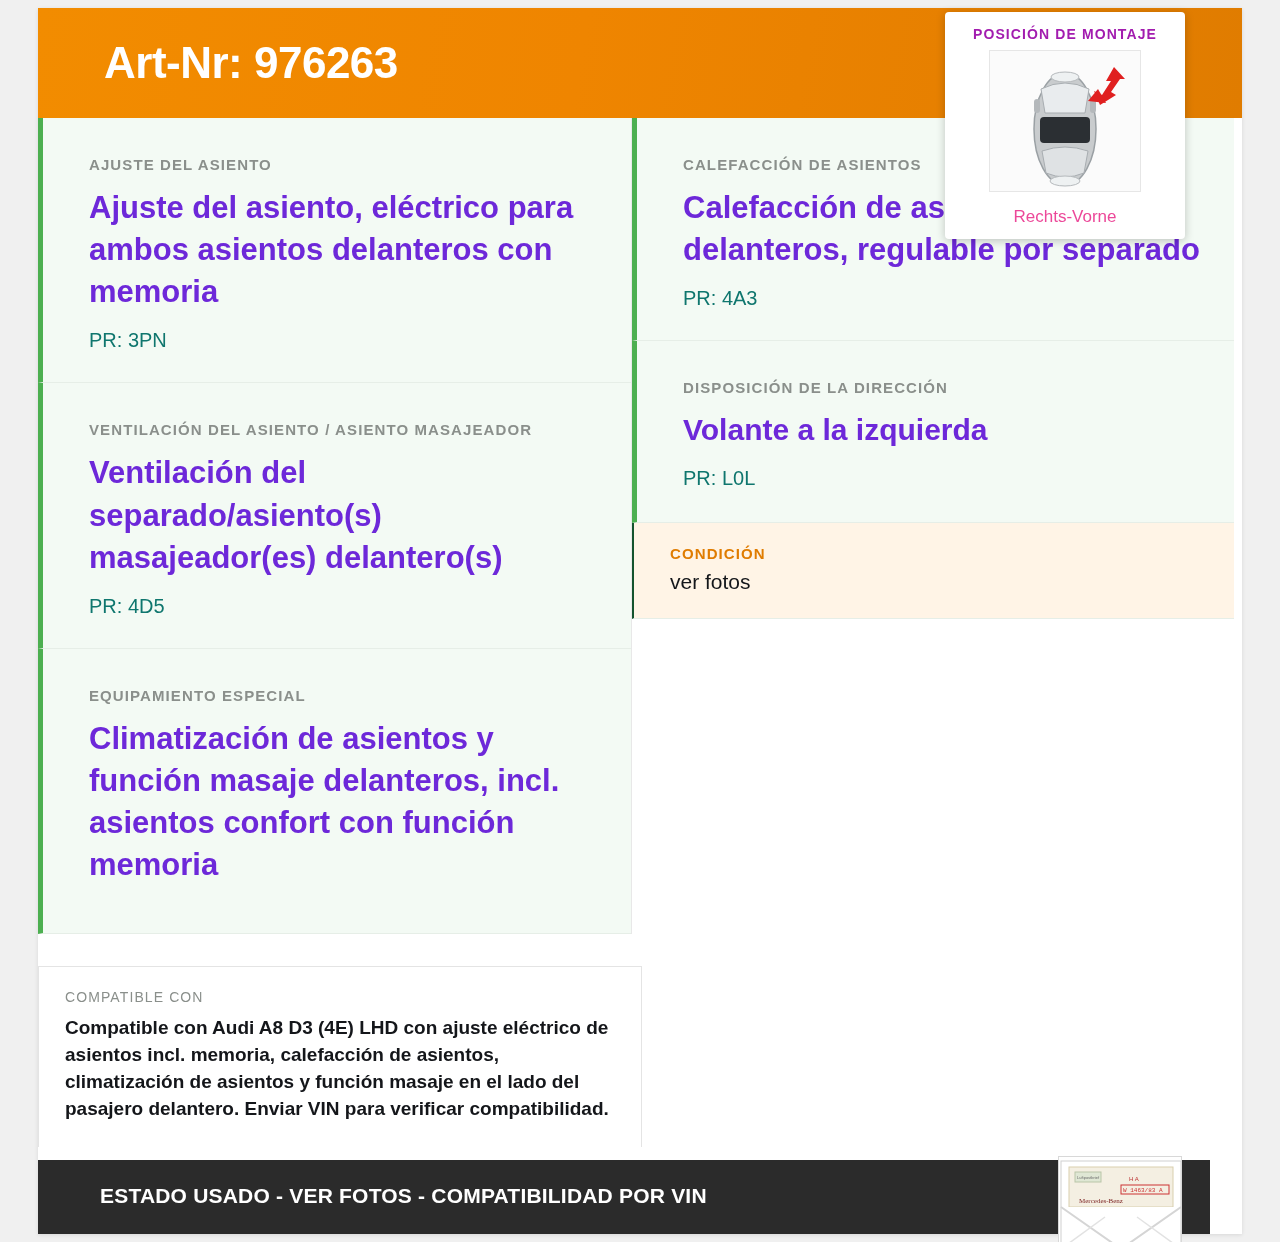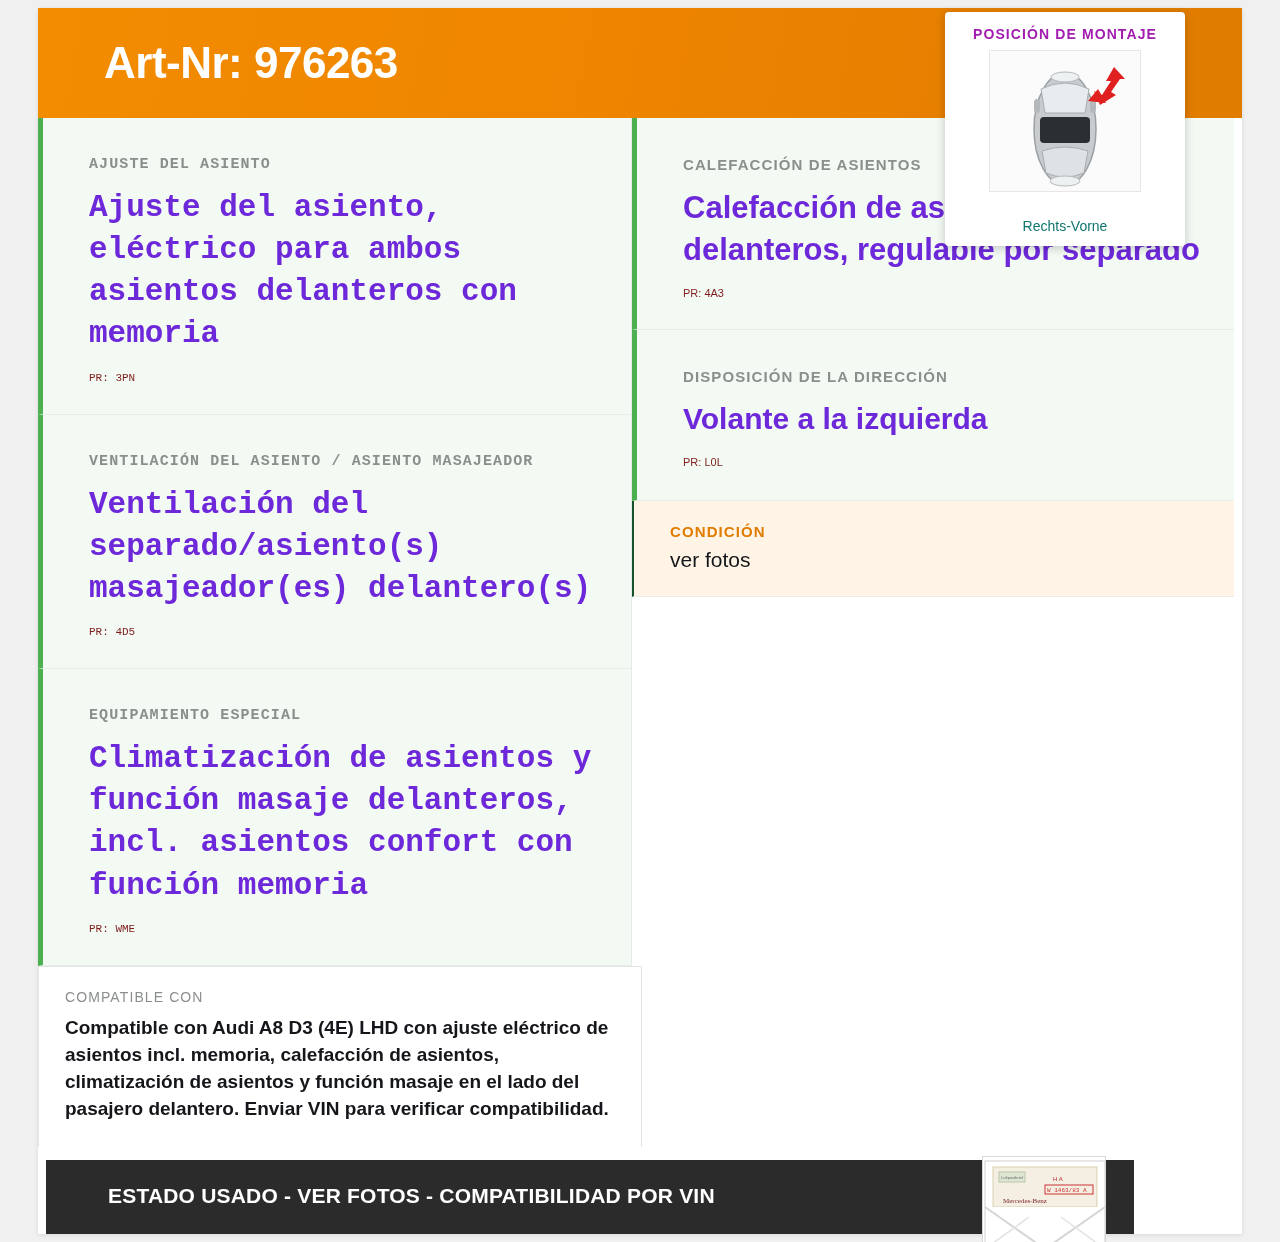--- a/index.html
+++ b/index.html
@@ -46,21 +46,20 @@
     position: absolute;
     left: 0;
     top: 110px;
     width: 1204px;
     display: flex;
     align-items: flex-start;
   }
   .col-left {
     width: 594px;
     border-right: 1px solid #e8e8e8;
-    font-family: Liberation Mono, monospace;
   }
   .col-right {
     width: 602px;
   }
   .feature {
     position: relative;
     background: #f3faf4;
     border-left: 5px solid #4caf50;
     border-bottom: 1px solid #e6eee7;
     padding: 38px 34px 30px 46px;
@@ -77,22 +76,22 @@
     font-size: 31px;
     line-height: 1.36;
     font-weight: bold;
     color: #6d28d9;
     margin-bottom: 16px;
   }
   .feature .name.small {
     font-size: 30px;
   }
   .feature .pr {
-    font-size: 11px;
-    color: #7f1d1d;
+    font-size: 20px;
+    color: #0f766e;
   }
   .feature.condition {
     background: #fff4e6;
     border-left: 2px solid #14532d;
     padding: 22px 34px 24px 36px;
   }
   .feature.condition .cat {
     color: #e07c00;
     margin-bottom: 8px;
   }
@@ -151,30 +150,30 @@
   }
   .mount-img {
     width: 152px;
     height: 142px;
     margin: 0 auto;
     border: 1px solid #e6e6e6;
     background: #fbfbfb;
     position: relative;
   }
   .mount-card .caption {
-    margin-top: 26px;
-    font-size: 14px;
-    color: #0f766e;
+    margin-top: 15px;
+    font-size: 17px;
+    color: #ec4899;
   }
   
   .footer {
     position: absolute;
-    left: 8px;
+    left: 0;
     top: 1152px;
-    width: 1088px;
+    width: 1172px;
     height: 74px;
     background: #2b2b2b;
   }
   .footer-text {
     position: absolute;
     left: 62px;
     top: 24px;
     font-size: 21px;
     font-weight: bold;
     color: #ffffff;
@@ -213,21 +212,20 @@
 
         <div class="feature">
           <div class="cat">VENTILACIÓN DEL ASIENTO / ASIENTO MASAJEADOR</div>
           <div class="name">Ventilación del separado/asiento(s) masajeador(es) delantero(s)</div>
           <div class="pr">PR: 4D5</div>
         </div>
 
         <div class="feature">
           <div class="cat">EQUIPAMIENTO ESPECIAL</div>
           <div class="name">Climatización de asientos y función masaje delanteros, incl. asientos confort con función memoria</div>
-          <div class="pr">PR: WME</div>
         </div>
 
       </div>
 
       <div class="col-right">
 
         <div class="feature">
           <div class="cat">CALEFACCIÓN DE ASIENTOS</div>
           <div class="name">Calefacción de asientos, asientos delanteros, regulable por separado</div>
           <div class="pr">PR: 4A3</div>

